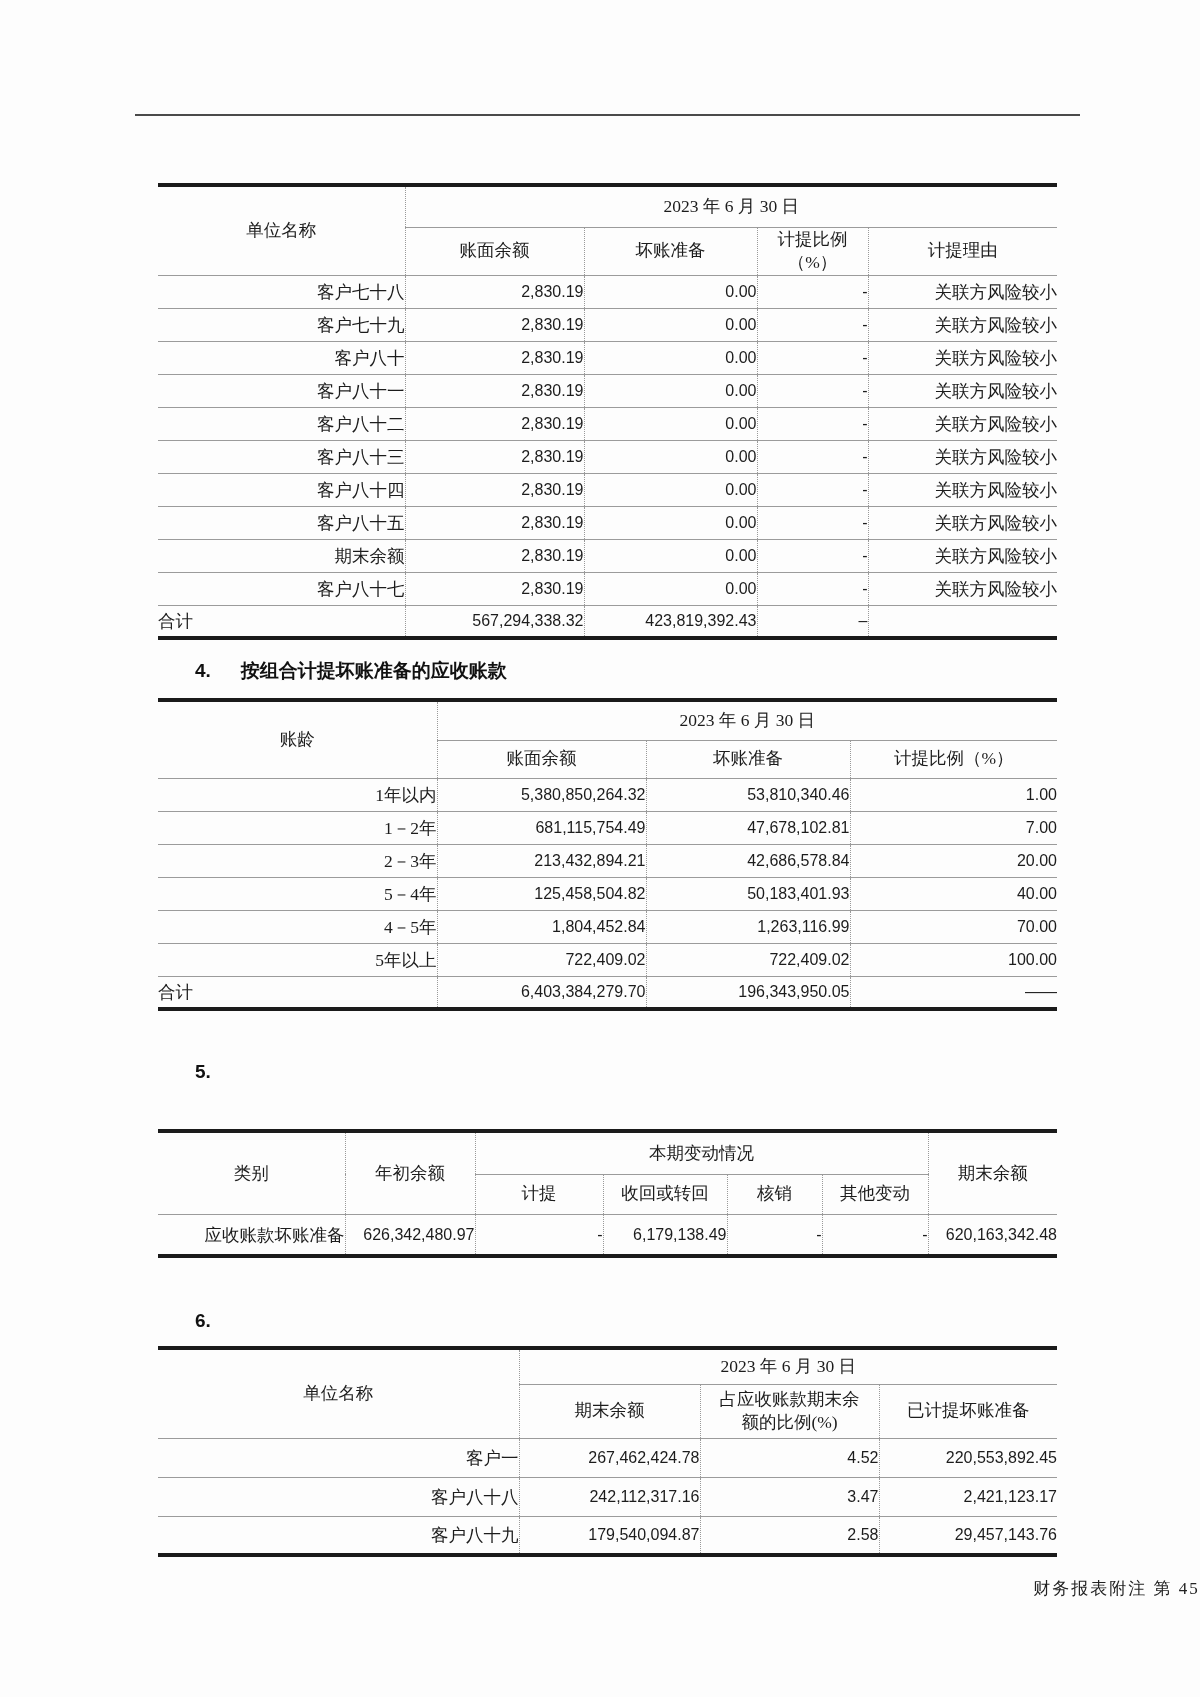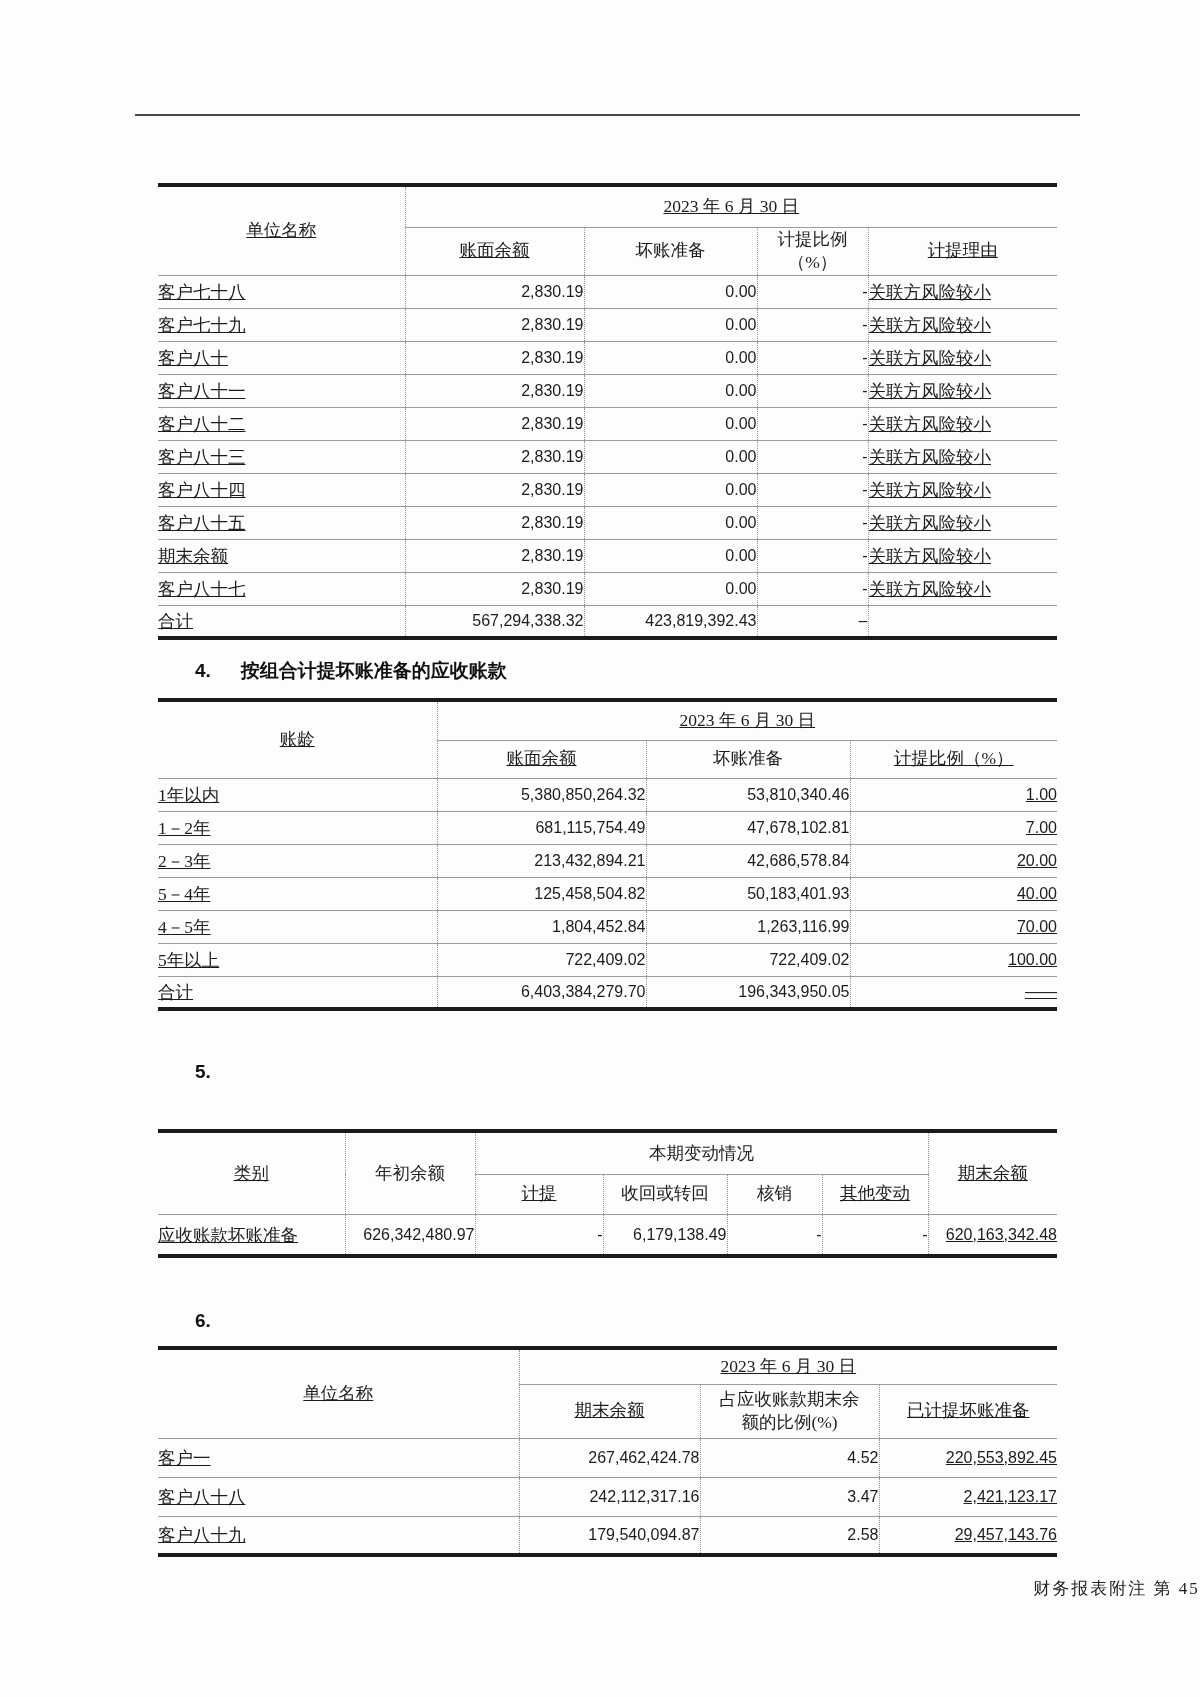--- a/index.html
+++ b/index.html
@@ -13,28 +13,28 @@
 
   table.t {
     border-collapse:collapse; table-layout:fixed; width:899px;
     border-top:4px solid #1b1b1b; border-bottom:4px solid #1b1b1b;
   }
   table.t th, table.t td {
     border-top:1px solid #9b9b9b; border-bottom:1px solid #9b9b9b;
     border-left:1px dotted #999; border-right:1px dotted #999;
     padding:0; overflow:hidden;
   }
-  table.t th:first-child, table.t td:first-child { border-left:none;text-decoration:underline; }
-  table.t th:last-child,  table.t td:last-child  { border-right:none;text-decoration:underline; }
+  table.t th:first-child, table.t td:first-child { border-left:none; }
+  table.t th:last-child,  table.t td:last-child  { border-right:none; }
 
   th.th {
     font-weight:normal; font-size:17.5px; text-align:center; vertical-align:middle;
     white-space:pre-line; line-height:1.35;
   }
-  td.label  { text-align:left;  padding-left:11px;  font-size:17.5px; }
+  td.label  { text-align:right;  padding-left:11px;  font-size:17.5px; }
   td.center { text-align:left; font-size:17.5px; }
   td.num    {
     text-align:right; padding-right:16px; font-size:16px;
     font-family:"Liberation Sans","DejaVu Sans",sans-serif;
   }
   tr.h1a { height:42px; } tr.h2a { height:40px; } tr.ra { height:33px; }
   tr.h1b { height:40px; } tr.h2b { height:38px; } tr.rb { height:33px; }
   tr.h1c { height:43px; } tr.h2c { height:40px; } tr.rc { height:42px; }
   tr.h1d { height:36px; } tr.h2d { height:54px; } tr.rd { height:39px; }
 

